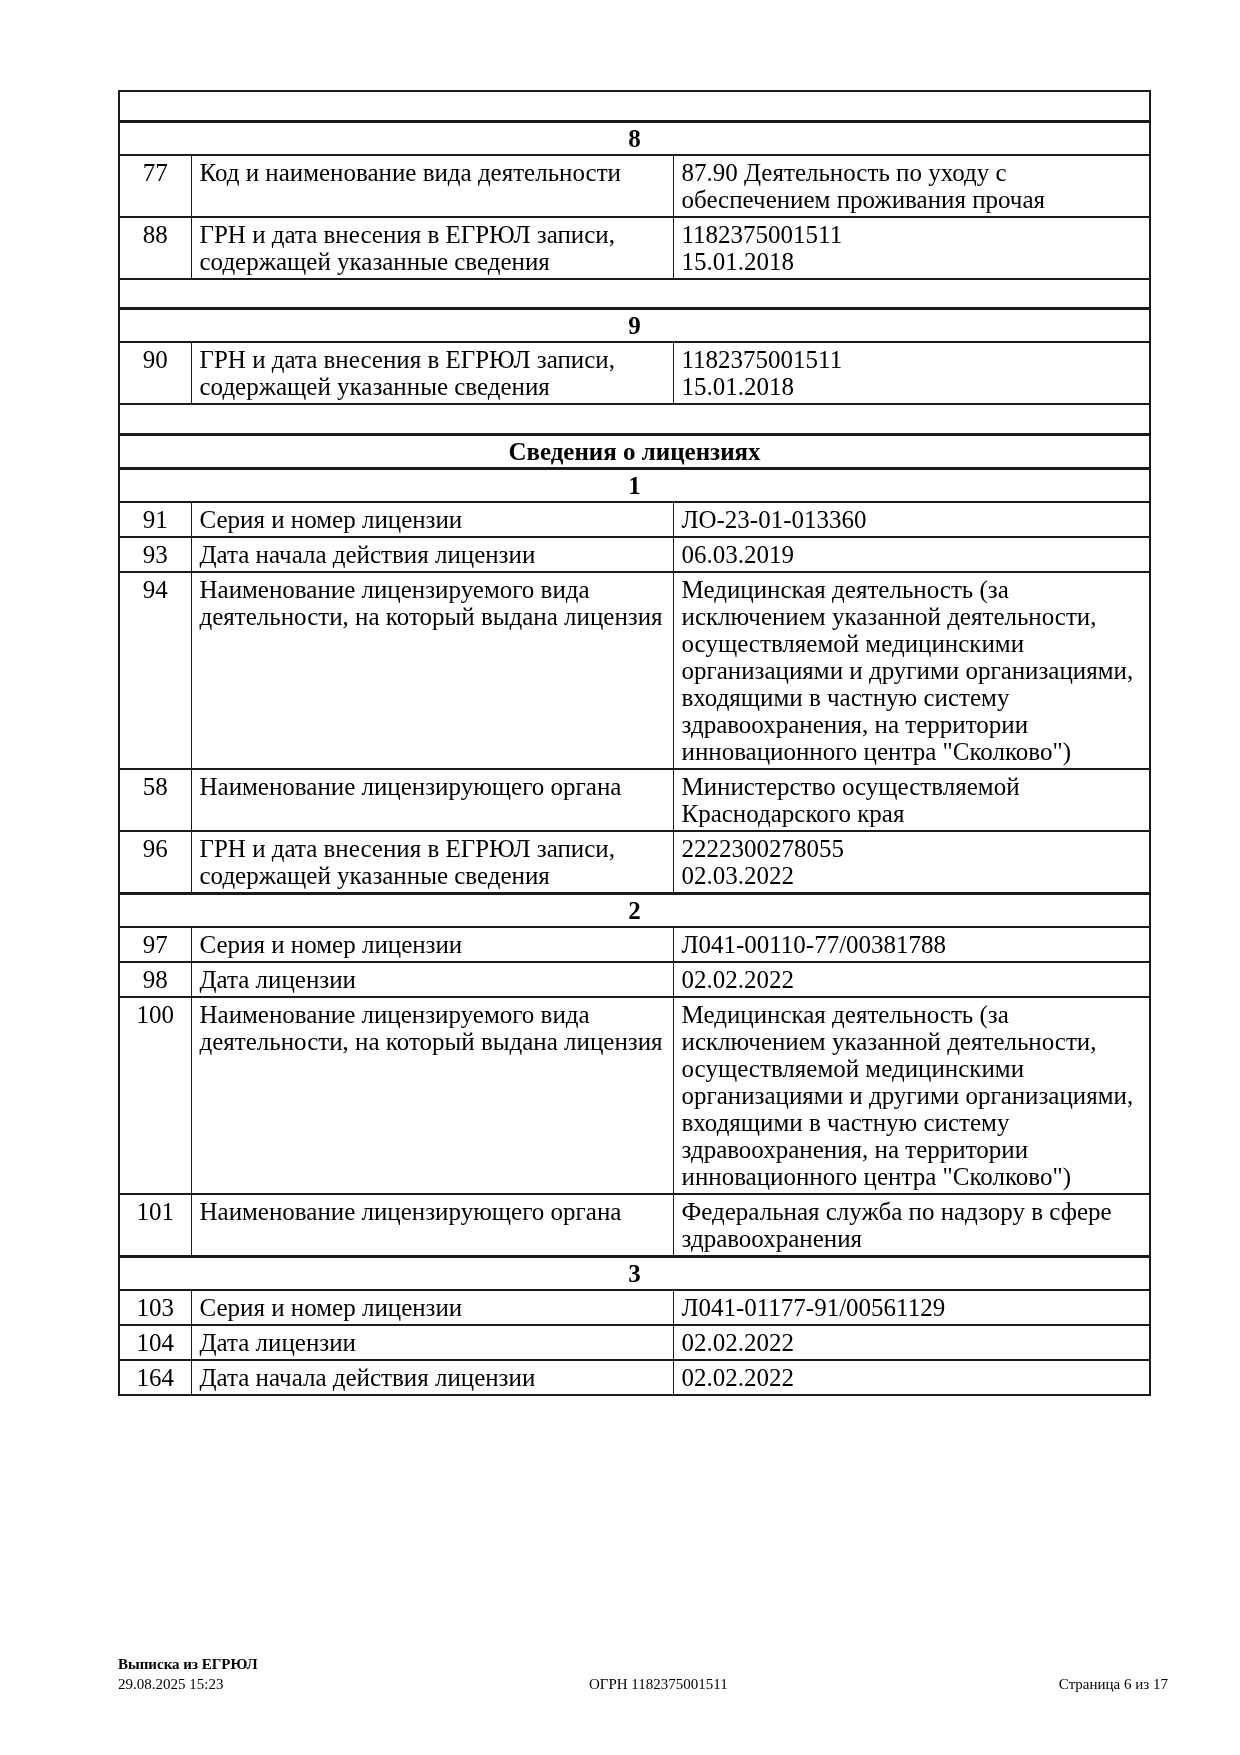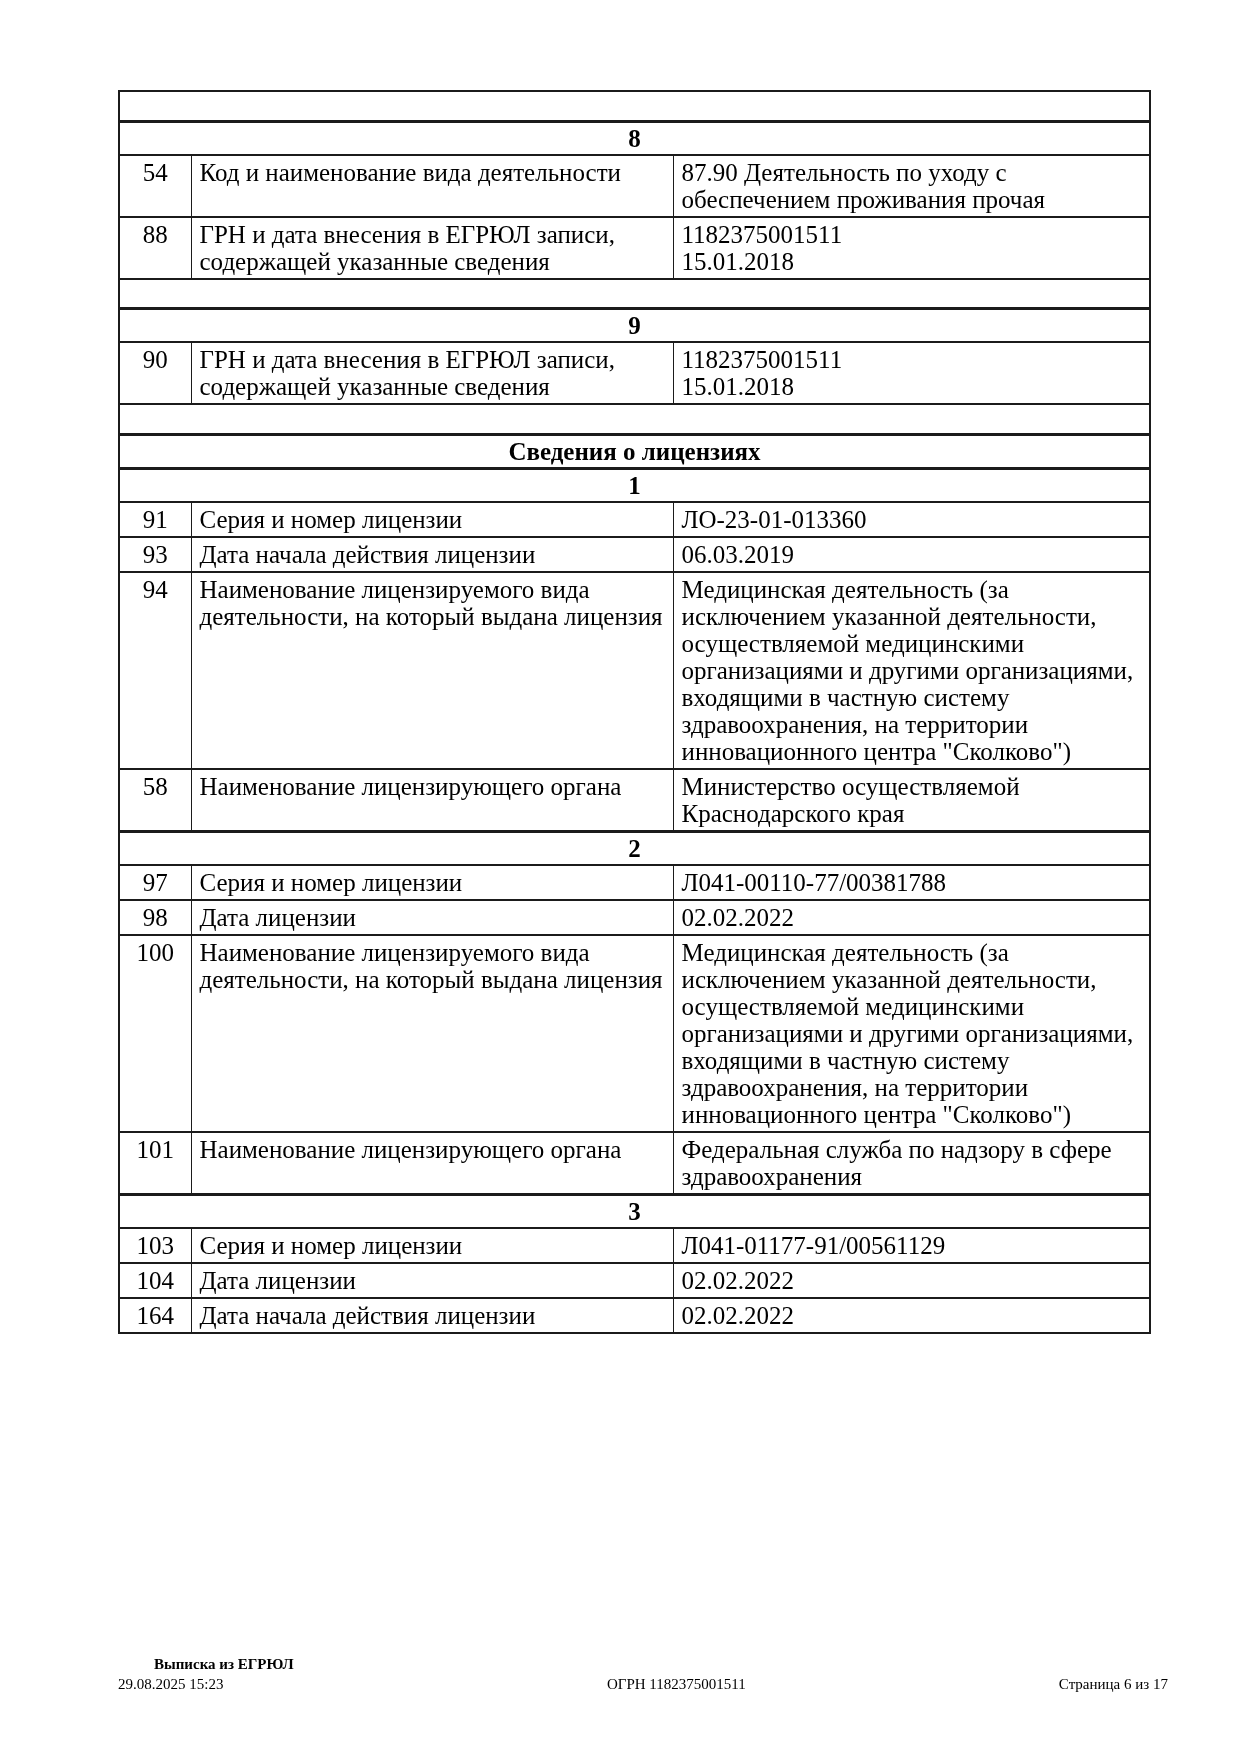--- a/index.html
+++ b/index.html
@@ -56,41 +56,41 @@
     position: absolute;
     left: 118px;
     top: 1654px;
     width: 1050px;
     display: flex;
     justify-content: space-between;
     align-items: flex-end;
     font-size: 15px;
     line-height: 20px;
   }
-  .footer .doc-title { font-weight: bold; margin-left: 36px; }
+  .footer .doc-title { font-weight: bold; }
 </style>
 </head>
 <body>
 
 <div class="table-wrap">
   <table class="egrul">
     <colgroup>
       <col style="width:72px">
       <col style="width:482px">
       <col>
     </colgroup>
     <tbody>
         <tr class="spacer">
           <td colspan="3"></td>
         </tr>
         <tr class="section">
           <td colspan="3">8</td>
         </tr>
         <tr class="data">
-          <td class="c-num">54</td>
+          <td class="c-num">77</td>
           <td class="c-label">Код и наименование вида деятельности</td>
           <td class="c-value">87.90 Деятельность по уходу с
 обеспечением проживания прочая</td>
         </tr>
         <tr class="data">
           <td class="c-num">88</td>
           <td class="c-label">ГРН и дата внесения в ЕГРЮЛ записи,
 содержащей указанные сведения</td>
           <td class="c-value">1182375001511
 15.01.2018</td>
@@ -137,20 +137,27 @@
 организациями и другими организациями,
 входящими в частную систему
 здравоохранения, на территории
 инновационного центра "Сколково")</td>
         </tr>
         <tr class="data">
           <td class="c-num">58</td>
           <td class="c-label">Наименование лицензирующего органа</td>
           <td class="c-value">Министерство осуществляемой
 Краснодарского края</td>
+        </tr>
+        <tr class="data">
+          <td class="c-num">96</td>
+          <td class="c-label">ГРН и дата внесения в ЕГРЮЛ записи,
+содержащей указанные сведения</td>
+          <td class="c-value">2222300278055
+02.03.2022</td>
         </tr>
         <tr class="section">
           <td colspan="3">2</td>
         </tr>
         <tr class="data">
           <td class="c-num">97</td>
           <td class="c-label">Серия и номер лицензии</td>
           <td class="c-value">Л041-00110-77/00381788</td>
         </tr>
         <tr class="data">

